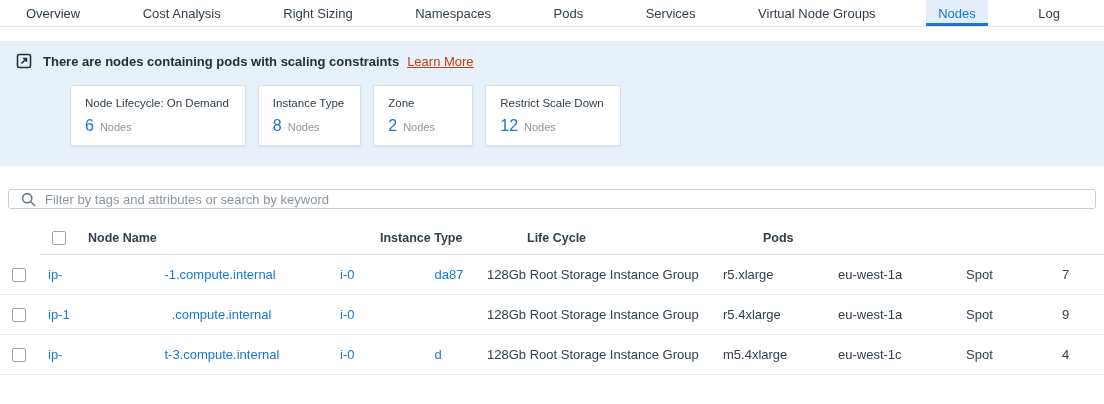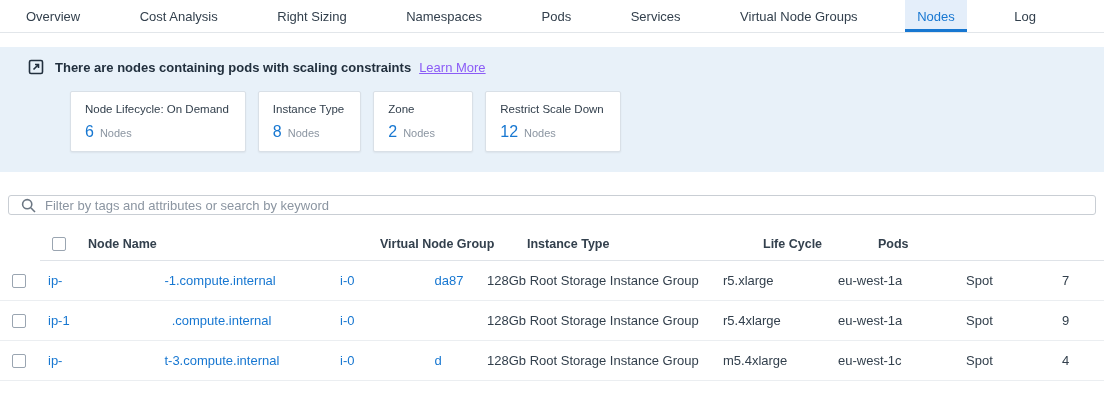--- a/index.html
+++ b/index.html
@@ -1,42 +1,42 @@
 <!DOCTYPE html>
 <html><head>
 <meta charset="utf-8">
 <style>
   * { box-sizing: border-box; margin: 0; padding: 0; }
   html, body { width: 1104px; height: 404px; overflow: hidden; background: #fff; }
   body { font-family: "Liberation Sans", sans-serif; color: #33404d; }
 
   
   .tabbar {
-    display: flex; align-items: stretch; height: 33px;
+    display: flex; align-items: stretch; height: 27px;
     border-bottom: 1px solid #e2e6ea; background: #fff;
-    padding: 0 56px 0 14px; justify-content: space-between;
+    padding: 0 32px 0 14px; justify-content: space-between;
   }
   .tab {
     display: flex; align-items: center; padding: 0 12px;
     font-size: 13px; color: #33404d; cursor: pointer; white-space: nowrap;
     border-bottom: 3px solid transparent; border-top: 3px solid transparent;
   }
   .tab.active {
     color: #1777d1; background: #e4eefa; border-bottom-color: #1777d1;
   }
 
   
   .banner {
     background: #e8f1f9; margin-top: 14px; padding: 12px 0 20px 0;
   }
-  .banner-msg-row { display: flex; align-items: center; padding-left: 28px; }
+  .banner-msg-row { display: flex; align-items: center; padding-left: 16px; }
   .b-icon { display: inline-flex; width: 16px; height: 16px; margin-right: 11px; color: #22303e; }
   .b-icon svg { width: 16px; height: 16px; }
   .b-text { font-size: 13px; font-weight: 700; color: #22303e; }
-  .b-link { font-size: 13px; color: #8b5cf6; text-decoration: underline; margin-left: 8px; cursor: pointer; }
+  .b-link { font-size: 13px; color: #c2410c; text-decoration: underline; margin-left: 8px; cursor: pointer; }
 
   .cards { display: flex; gap: 12px; margin: 16px 0 0 58px; padding-left: 12px; }
   .card {
     background: #fff; border: 1px solid #d9e0e7; border-radius: 2px;
     box-shadow: 0 1px 2px rgba(0,0,0,0.06);
     padding: 11px 16px 10px 14px; min-width: 100px; cursor: pointer;
   }
   .card-title { font-size: 11.5px; color: #33404d; margin-bottom: 8px; white-space: nowrap; }
   .card-stat { display: flex; align-items: baseline; gap: 6px; }
   .card-count { font-size: 16px; color: #1777d1; }
@@ -144,21 +144,20 @@
     </span>
     <input type="text" placeholder="Filter by tags and attributes or search by keyword" style="">
   </div>
 
   <div class="table">
     <div class="trow thead">
       <div class="cell">
           <div class="checkbox"></div>
         </div>
       <div class="cell th">Node Name</div>
-      <div class="cell th">Virtual Node Group</div>
       <div class="cell th">Instance Type</div>
       <div class="cell th">Life Cycle</div>
       <div class="cell th">Pods</div>
     </div>
 
     <div class="trow tbody-row">
       <div class="cell">
           <div class="checkbox"></div>
         </div>
       <div class="cell link-cell"><span>ip-</span><span class="name-gap"></span><span>-1.compute.internal</span></div>

